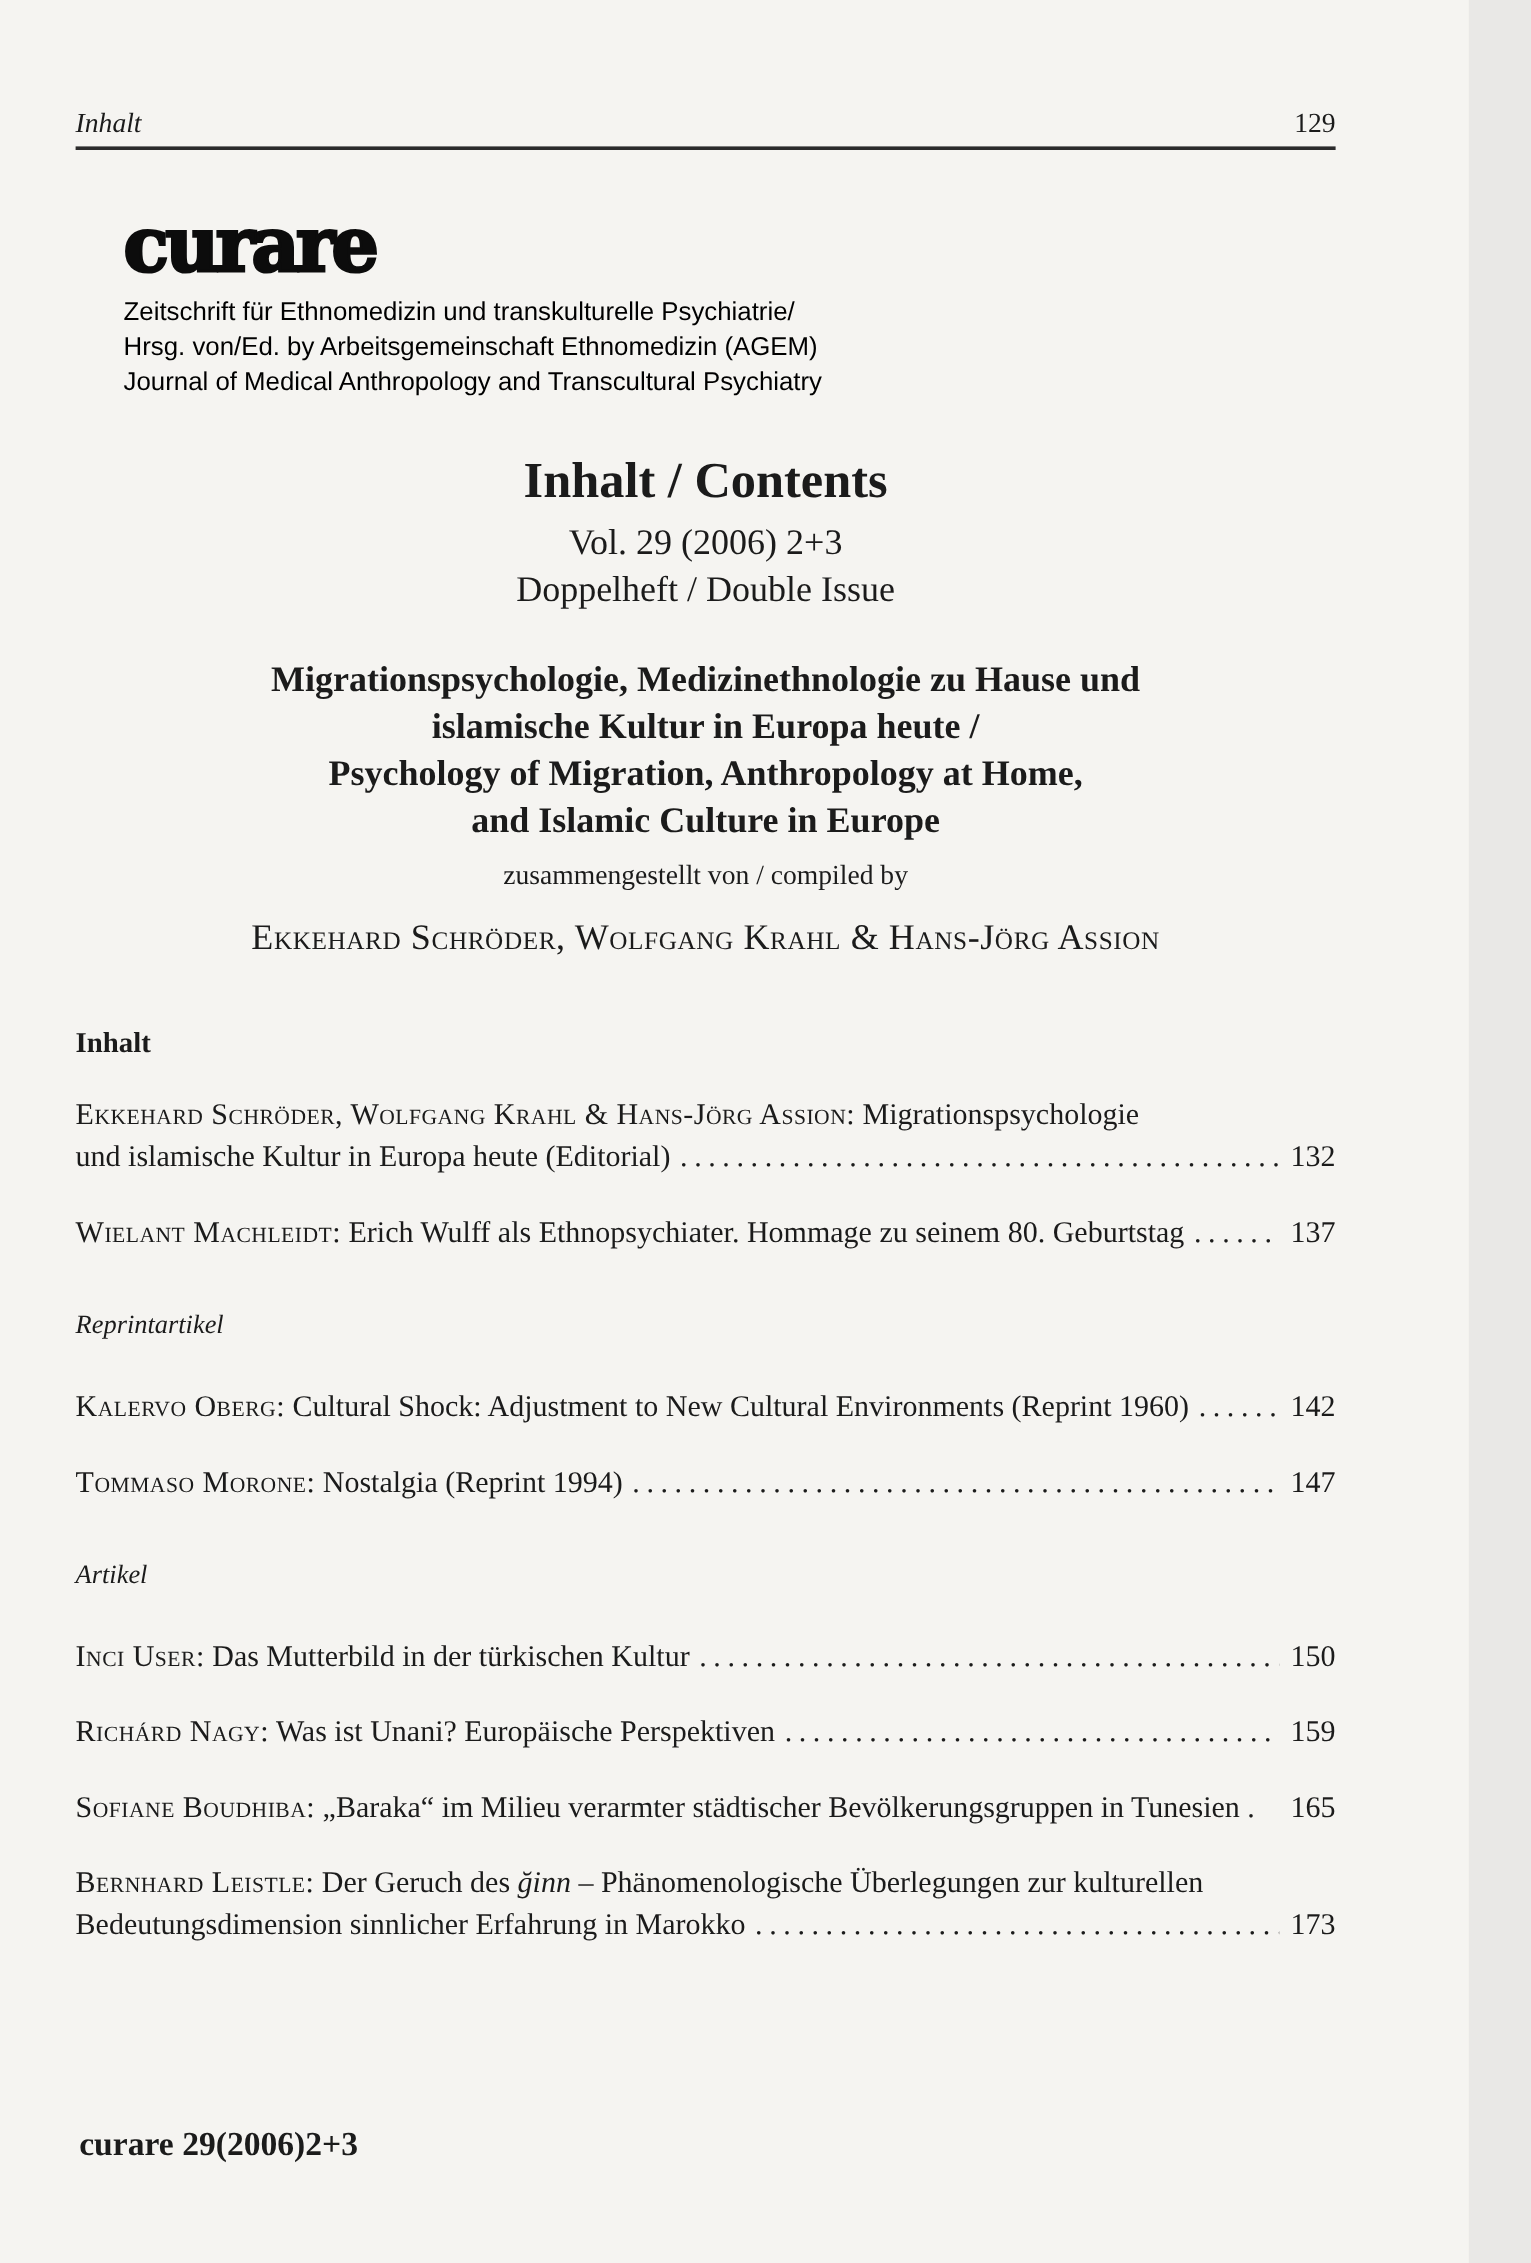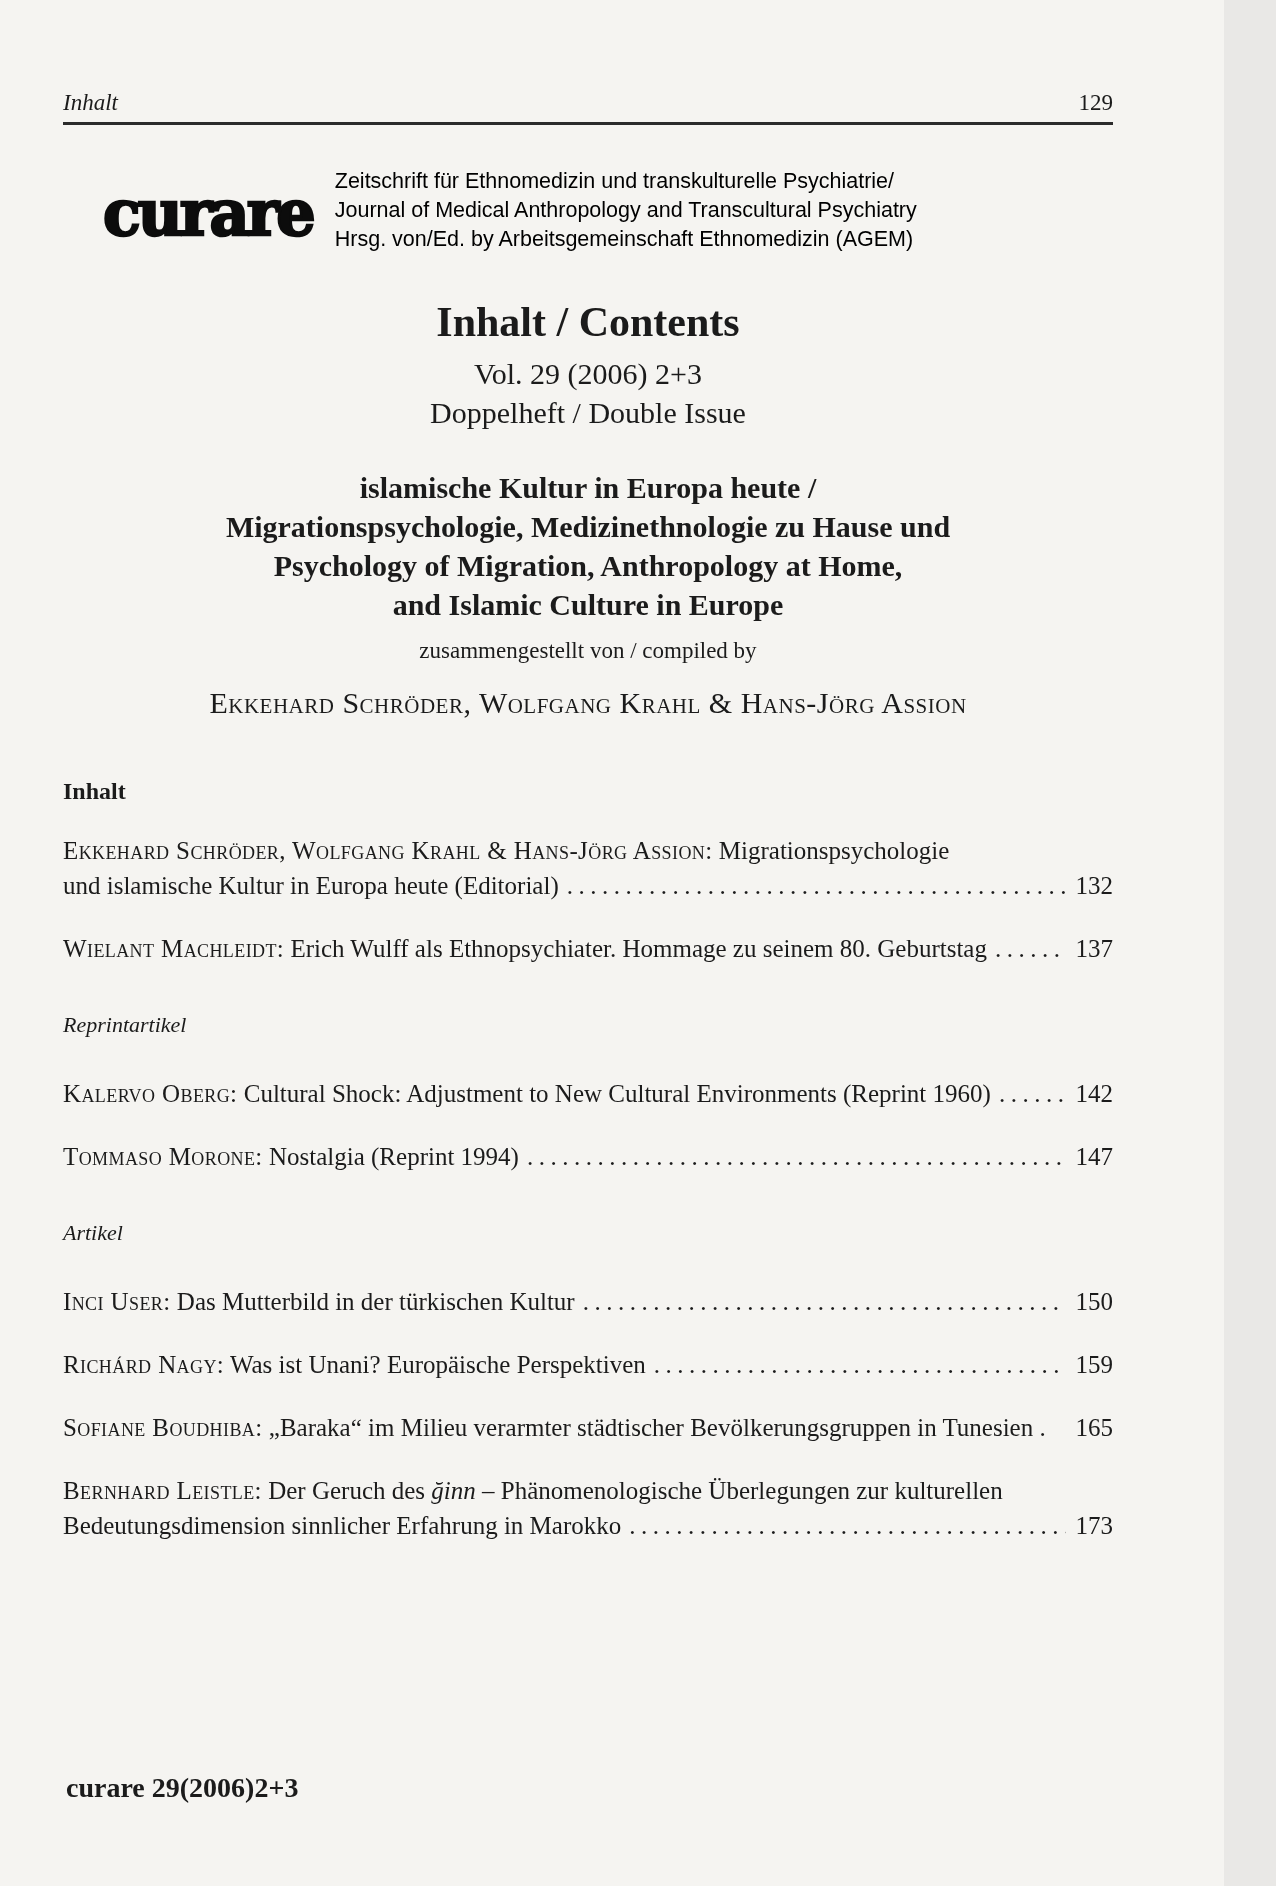--- a/index.html
+++ b/index.html
@@ -20,22 +20,23 @@
   
   .running-header {
     display: flex; justify-content: space-between; align-items: baseline;
     font-size: 23px;
   }
   .running-header .hl { font-style: italic; }
   .header-rule { border-bottom: 3px solid #2b2b2b; margin-top: 6px; }
 
   
   .masthead {
-    display: flex; align-items: center; gap: 22px;
+    display: flex; gap: 11px;
     margin: 42px 0 0 40px;
+    flex-direction: column;
   }
   .logo {
     font-family: "DejaVu Serif", serif;
     font-weight: bold;
     font-size: 62px;
     letter-spacing: -3px;
     color: #0c0c0c;
     -webkit-text-stroke: 2.5px #0c0c0c;
     transform: scaleY(1.02);
     line-height: 1;
@@ -91,32 +92,32 @@
     <div class="running-header">
       <span class="hl">Inhalt</span>
       <span class="hr">129</span>
     </div>
     <div class="header-rule"></div>
 
     <div class="masthead">
       <div class="logo">curare</div>
       <div class="masthead-lines">
         <div>Zeitschrift für Ethnomedizin und transkulturelle Psychiatrie/</div>
+        <div>Hrsg. von/Ed. by Arbeitsgemeinschaft Ethnomedizin (AGEM)</div>
         <div>Journal of Medical Anthropology and Transcultural Psychiatry</div>
-        <div>Hrsg. von/Ed. by Arbeitsgemeinschaft Ethnomedizin (AGEM)</div>
       </div>
     </div>
 
     <div class="title-block">
       <div class="contents-heading">Inhalt / Contents</div>
       <div class="volume-line">Vol. 29 (2006) 2+3</div>
       <div class="issue-line">Doppelheft / Double Issue</div>
       <div class="theme-title">
+        <div>Migrationspsychologie, Medizinethnologie zu Hause und</div>
         <div>islamische Kultur in Europa heute /</div>
-        <div>Migrationspsychologie, Medizinethnologie zu Hause und</div>
         <div>Psychology of Migration, Anthropology at Home,</div>
         <div>and Islamic Culture in Europe</div>
       </div>
       <div class="compiled-by">zusammengestellt von / compiled by</div>
       <div class="compilers">Ekkehard Schröder, Wolfgang Krahl &amp; Hans-Jörg Assion</div>
     </div>
 
     <div class="toc">
         <div class="toc-heading-bold">Inhalt</div>
         <div class="toc-entry">

